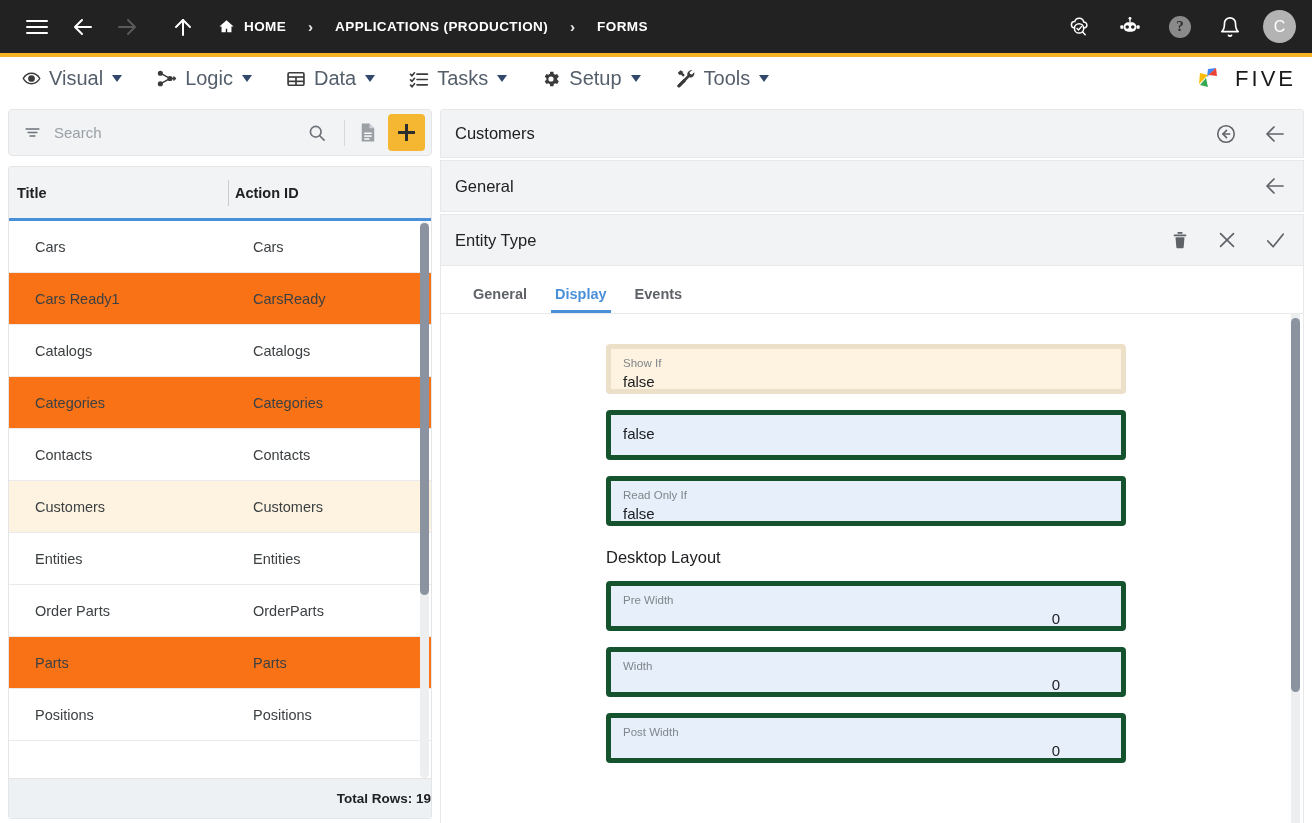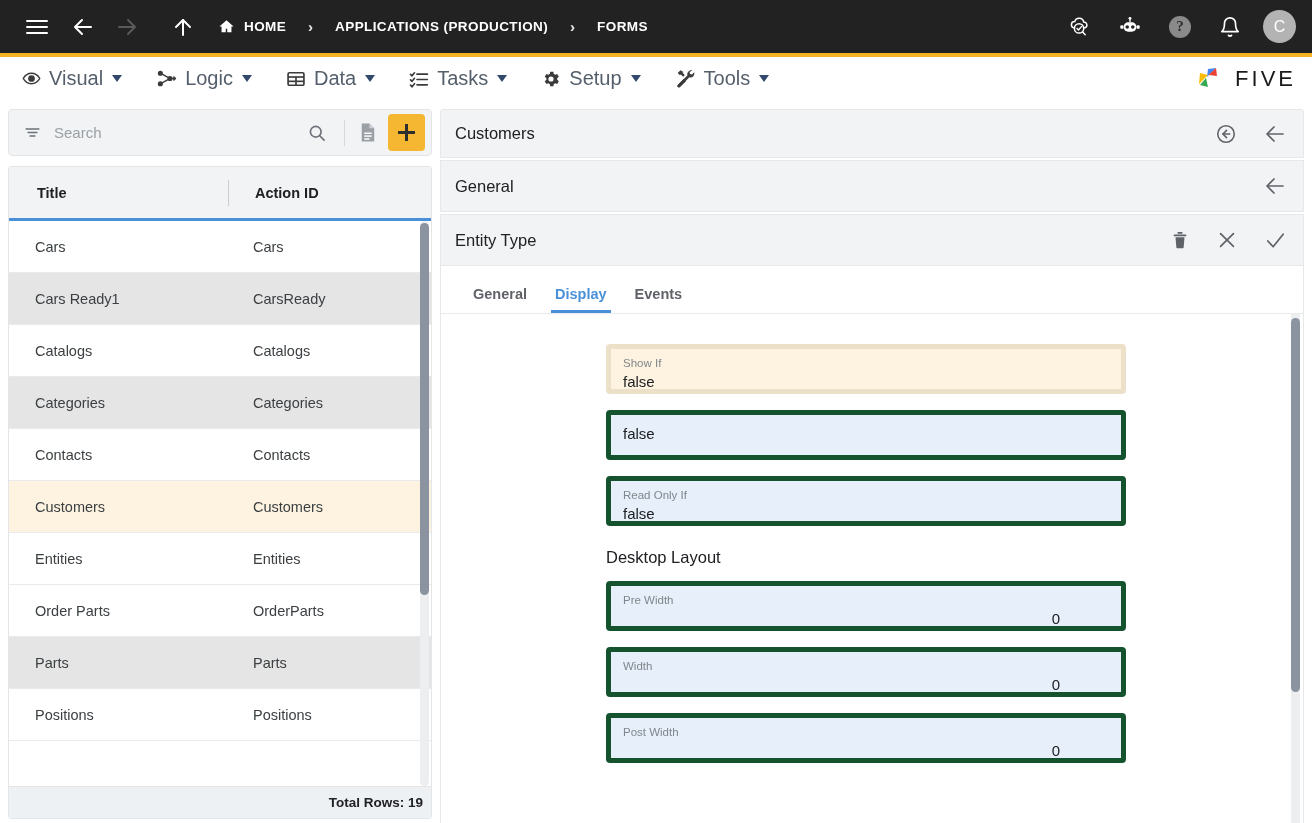--- a/index.html
+++ b/index.html
@@ -134,55 +134,55 @@
     background: #ffffff;
   }
   .grid-head {
     height: 54px; background: #f1f3f4;
     display: flex; align-items: center;
     border-bottom: 3px solid #4a90d9;
     position: relative; flex: 0 0 auto;
   }
   .th {
     font-size: 14.5px; font-weight: bold; color: #202124;
-    padding-left: 28px; position: relative;
+    padding-left: 8px; position: relative;
   }
   .th.col1 { width: 219px; }
   .th.col2 { width: 205px; }
   .col-sep {
     position: absolute; top: 13px; width: 1px; height: 26px; background: #c9cdd1;
   }
   .grid-body {
     flex: 1; overflow: hidden; position: relative;
   }
   .grid-row {
     height: 52px; display: flex; align-items: center;
     border-bottom: 1px solid #e8eaed;
     cursor: pointer;
   }
-  .grid-row.alt { background: #e5e5e5; }
+  .grid-row.alt { background: #f97316; }
   .grid-row.sel { background: #fdf3e0; }
   .td {
     font-size: 14.5px; color: #3c4043; padding-left: 26px;
   }
   .td.col1 { width: 219px; }
   .td.col2 { width: 205px; }
   .grid-scroll {
     position: absolute; right: 2px; top: 2px;
     width: 9px; height: 372px;
     background: #8b93a1; border-radius: 5px; cursor: pointer;
   }
   .grid-scroll-track {
     position: absolute; right: 2px; top: 0; bottom: 0;
     width: 9px; background: #eceef0; border-radius: 5px;
   }
   .grid-foot {
-    height: 32px; background: #eef1f3;
+    height: 40px; background: #eef1f3;
     display: flex; align-items: center; justify-content: flex-end;
-    padding-right: 8px; flex: 0 0 auto;
+    padding-right: 0; flex: 0 0 auto;
     border-top: 1px solid #e3e5e7;
   }
   .total-rows { font-size: 13.5px; font-weight: bold; color: #202124; }
 
   
   .right-pane {
     flex: 1; display: flex; flex-direction: column;
     padding: 8px 8px 0 0; overflow: hidden;
   }
   .panel-bar {

